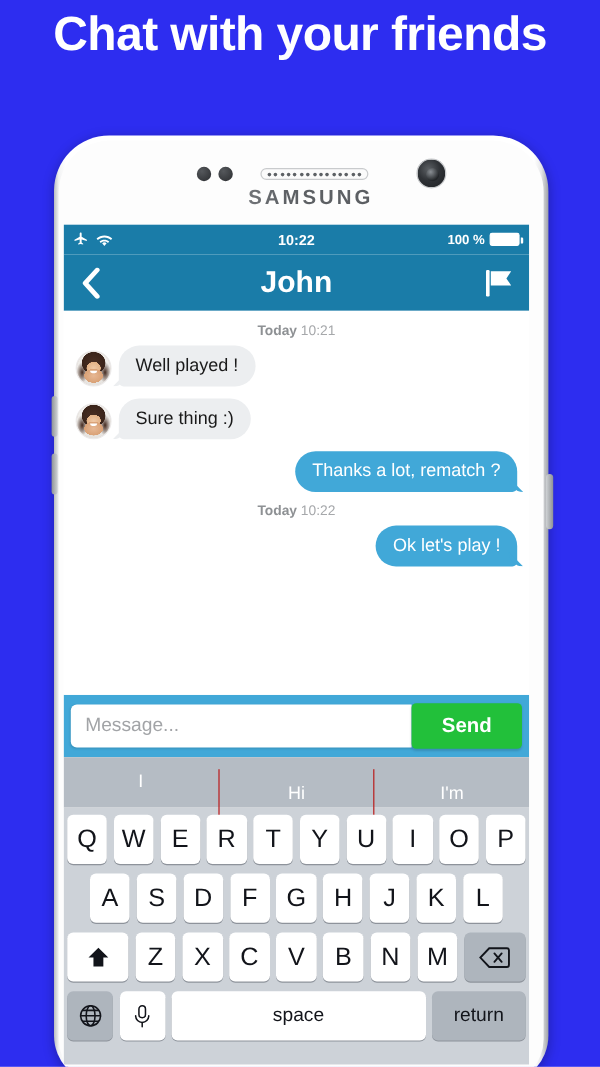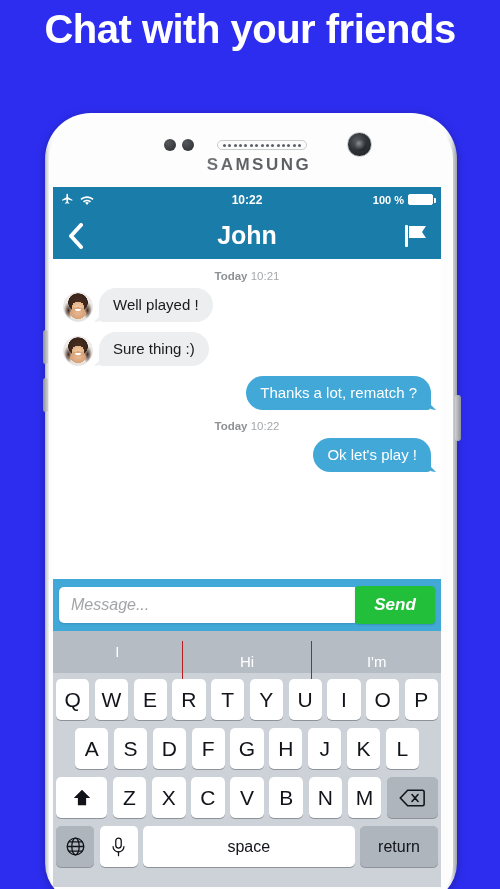--- a/index.html
+++ b/index.html
@@ -213,34 +213,33 @@
     background: #41a8d8;
     border-bottom-left-radius: 12px;
     clip-path: polygon(0 0, 100% 100%, 0 100%);
   }
 
   
   .inputbar {
     height: 52px; background: #41a8d8;
     display: flex; align-items: center;
     padding: 0 6px;
-    font-style: italic;
   }
   .msgfield {
     flex: 1; height: 36px;
     background: #ffffff;
     border-radius: 5px 0 0 5px;
     display: flex; align-items: center;
     padding: 0 12px;
     font-size: 16px;
     color: #a2a4a7;
     box-shadow: 0 1px 2px rgba(0,0,0,0.12);
   }
   .sendbtn {
-    width: 80px; height: 38px;
+    width: 92px; height: 38px;
     background: #22c03a;
     border-radius: 4px;
     display: flex; align-items: center; justify-content: center;
     color: #fff; font-size: 17px; font-weight: bold;
     cursor: pointer;
     box-shadow: 0 1px 2px rgba(0,0,0,0.15);
   }
 
   
   .suggest {

